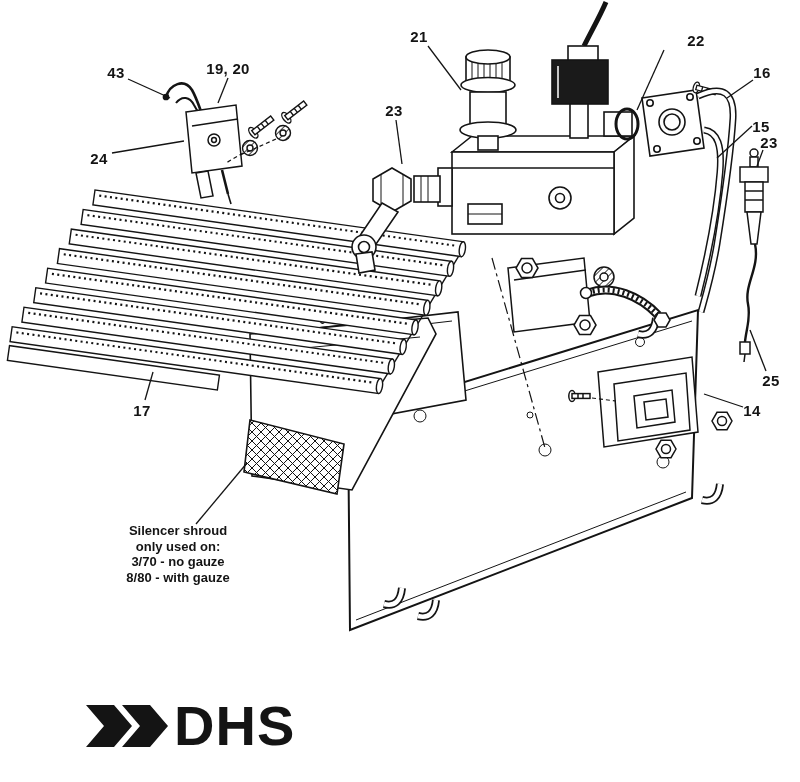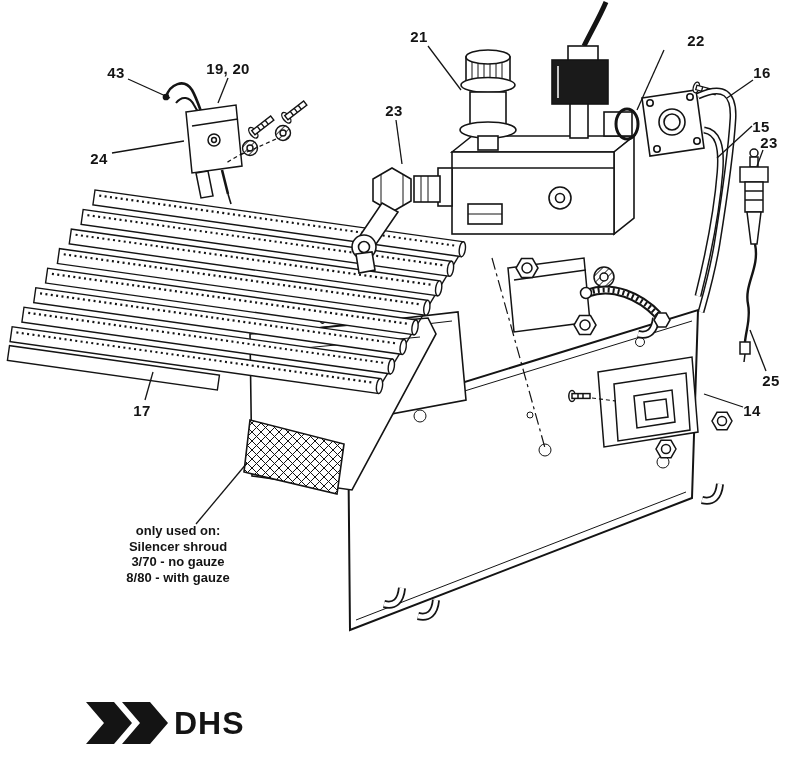--- a/index.html
+++ b/index.html
@@ -4,21 +4,21 @@
 <style>
   html,body{margin:0;padding:0;background:#ffffff;}
   .stage{position:relative;width:800px;height:782px;background:#ffffff;overflow:hidden;
          font-family:"Liberation Sans",sans-serif;color:#141414;}
   svg.art{position:absolute;left:0;top:0;}
   .callout{position:absolute;transform:translate(-50%,-50%);font-weight:700;font-size:15px;
            letter-spacing:.3px;white-space:nowrap;color:#141414;}
   .note{position:absolute;left:88px;top:523px;width:180px;text-align:center;font-weight:700;
         font-size:13px;line-height:15.5px;color:#141414;}
   .logo{position:absolute;left:84px;top:698px;display:flex;align-items:center;gap:4px;}
-  .logo-text{font-weight:700;font-size:32px;letter-spacing:1px;line-height:1;color:#141414;}
+  .logo-text{font-weight:700;font-size:56px;letter-spacing:1px;line-height:1;color:#141414;}
 </style>
 </head>
 <body>
 
 <div class="stage">
 
 <svg class="art" width="800" height="782" viewBox="0 0 800 782">
   <defs>
     <pattern id="hx" width="5" height="5" patternUnits="userSpaceOnUse" patternTransform="rotate(45)">
       <rect width="5" height="5" fill="#ffffff"></rect>
@@ -278,22 +278,22 @@
 <div class="callout" style="left:394px;top:110px">23</div>
 <div class="callout" style="left:696px;top:40px">22</div>
 <div class="callout" style="left:762px;top:72px">16</div>
 <div class="callout" style="left:761px;top:126px">15</div>
 <div class="callout" style="left:769px;top:142px">23</div>
 <div class="callout" style="left:771px;top:380px">25</div>
 <div class="callout" style="left:752px;top:410px">14</div>
 <div class="callout" style="left:142px;top:410px">17</div>
 
 <div class="note">
+  <div>Silencer shroud</div>
   <div>only used on:</div>
-  <div>Silencer shroud</div>
   <div>3/70 - no gauze</div>
   <div>8/80 - with gauze</div>
 </div>
 
 <div class="logo">
   <svg width="86" height="50" viewBox="0 0 86 50">
     <polygon points="2,4 30,4 48,25 30,46 2,46 20,25" fill="#141414"></polygon>
     <polygon points="38,4 66,4 84,25 66,46 38,46 56,25" fill="#141414"></polygon>
   </svg>
   <span class="logo-text">DHS</span>

